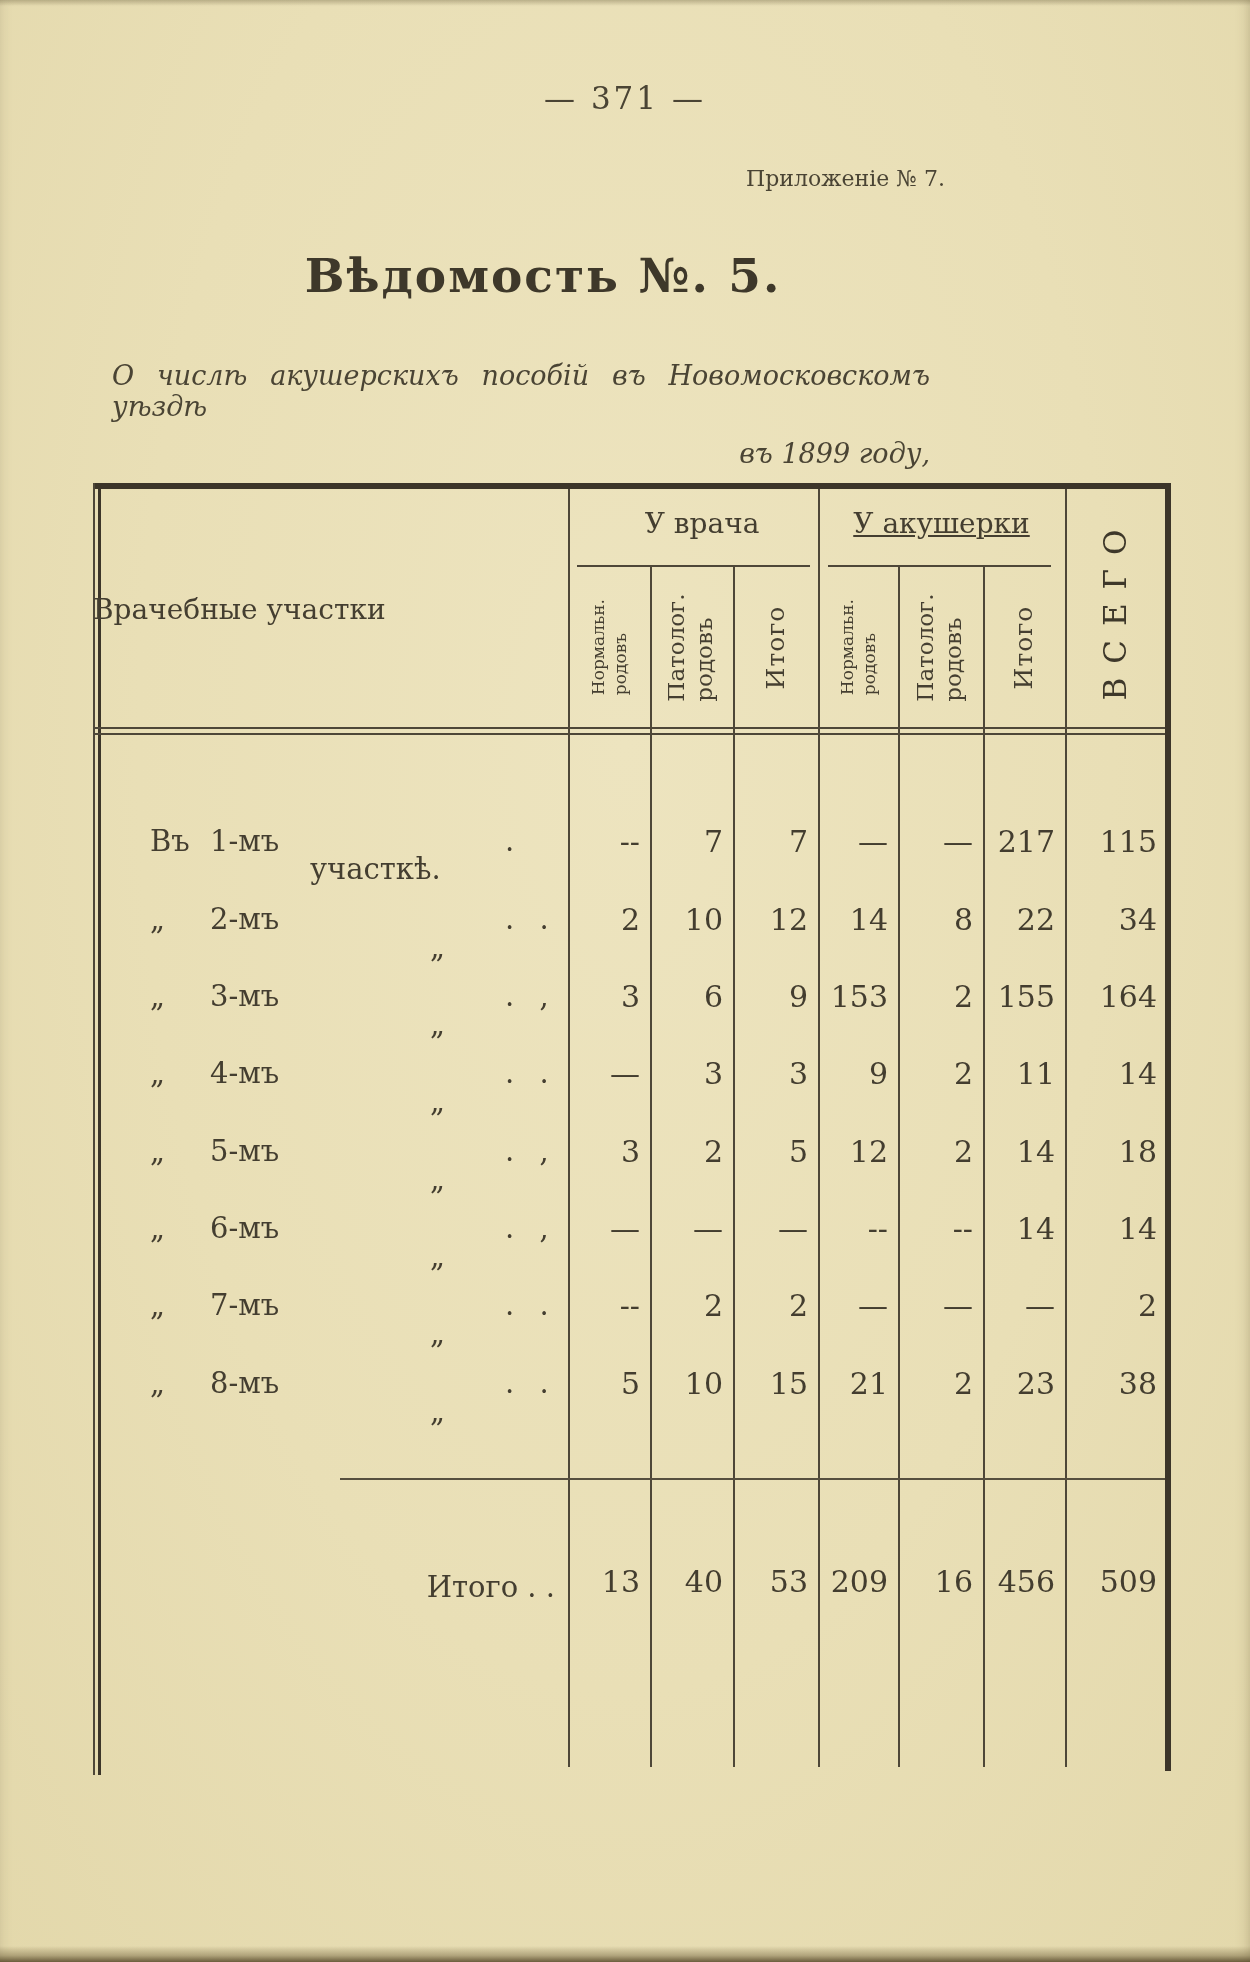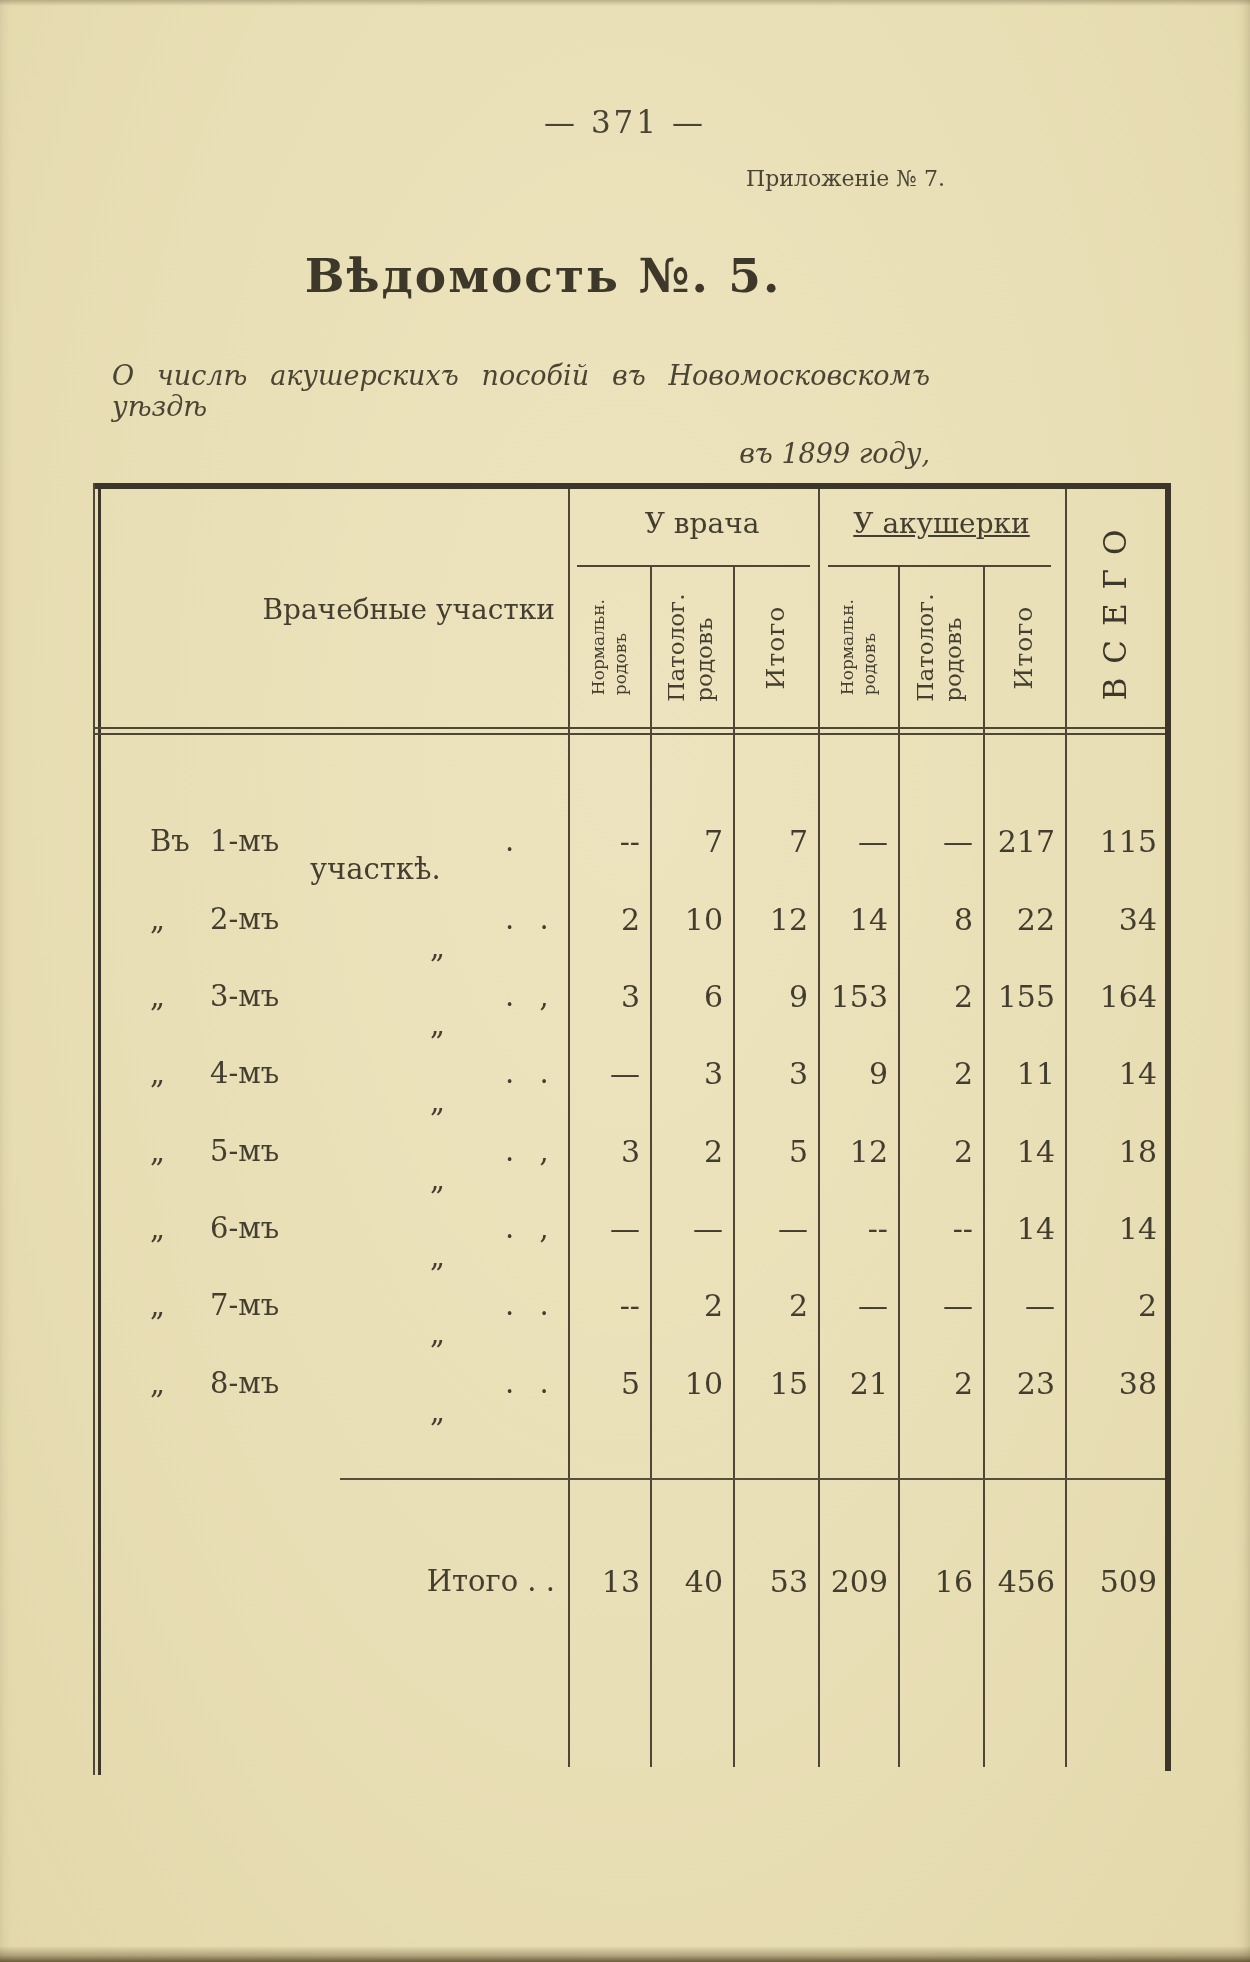--- a/index.html
+++ b/index.html
@@ -8,21 +8,21 @@
     position:relative;width:1250px;height:1962px;overflow:hidden;margin:0 auto;
     background:radial-gradient(ellipse at 50% 38%, #ede4bf 0%, #e9dfb6 55%, #e3d8ab 100%);
     color:#433d2f;
     box-shadow:inset -8px 0 14px -8px rgba(100,88,55,.35), inset 8px 0 14px -10px rgba(100,88,55,.25);
   }
   .page::before{content:"";position:absolute;left:0;right:0;top:0;height:6px;
     background:linear-gradient(to bottom, rgba(95,84,52,.30), rgba(95,84,52,0));pointer-events:none;}
   .page::after{content:"";position:absolute;left:0;right:0;bottom:0;height:16px;
     background:linear-gradient(to bottom, rgba(110,95,58,0), rgba(110,95,58,.45) 60%, rgba(78,64,34,.8));pointer-events:none;}
 
-  .pagenum{position:absolute;top:104px;left:0;width:100%;text-align:center;
+  .pagenum{position:absolute;top:80px;left:0;width:100%;text-align:center;
     font-size:31px;letter-spacing:3px;color:#4a4434;}
   .annotation{position:absolute;top:166px;left:0;width:945px;text-align:right;
     font-size:22px;color:#4a4434;}
   .title{position:absolute;top:248px;left:0;width:1020px;text-align:center;
     font-size:47px;font-weight:bold;letter-spacing:2px;color:#3e382a;margin-left:33px;}
   .subtitle{position:absolute;top:360px;left:112px;width:818px;
     font-style:italic;font-size:27px;color:#4a4434;}
   .subtitle .l1{text-align:justify;text-align-last:justify;}
   .subtitle .l2{text-align:right;margin-top:16px;}
 
@@ -39,42 +39,42 @@
   .sl1{left:557px;top:84px;width:2px;height:1200px;}
   .sl2{left:640px;top:84px;width:2px;height:1200px;}
   .sl3{left:805px;top:84px;width:2px;height:1200px;}
   .sl4{left:890px;top:84px;width:2px;height:1200px;}
   .gu1{left:484px;top:82px;width:233px;height:2px;}
   .gu2{left:735px;top:82px;width:223px;height:2px;}
   .hd1{left:0;top:244px;width:1072px;height:2px;}
   .hd2{left:0;top:250px;width:1072px;height:2px;}
   .part-rule{left:247px;top:995px;width:825px;height:2px;background:#564f3e;}
 
-  .rowhead{position:absolute;left:0;top:110px;width:462px;text-align:right;
+  .rowhead{position:absolute;left:0;top:110px;width:462px;text-align:left;
     font-size:28px;color:#443e30;}
   .group{position:absolute;top:24px;text-align:center;font-size:28px;color:#443e30;}
   .g1{left:475px;width:268px;}
   .g2{left:725px;width:247px;text-decoration:underline;}
 
   .rot{position:absolute;top:87px;height:155px;display:flex;align-items:center;justify-content:center;}
   .rot-in{transform:rotate(-90deg);white-space:nowrap;text-align:left;color:#453f31;}
   .small{font-size:17px;line-height:1.3;}
   .big{font-size:23px;line-height:1.2;}
   .itg{font-size:25px;letter-spacing:1px;}
   .vsego .rot-in{font-size:31px;letter-spacing:14px;color:#3e382a;}
 
   .trow{position:absolute;left:0;width:1000px;height:46px;}
   .rlabel{position:absolute;left:0;top:0;width:475px;height:100%;font-size:29px;color:#443e30;}
   .rlabel span{position:absolute;top:50%;transform:translateY(-50%);white-space:nowrap;}
   .p1{left:57px;}
   .p2{left:117px;}
   .p3{left:337px;margin-top:28px;}
   .p3.first{left:217px;}
   .dots{left:412px;word-spacing:16px;}
-  .total-label{left:0;width:462px;text-align:right;}
+  .total-label{left:0;width:462px;text-align:right;margin-top:6px;}
   .vc{position:absolute;top:0;height:100%;display:flex;align-items:center;justify-content:flex-end;
     font-size:30px;color:#433d2f;padding-right:10px;box-sizing:border-box;}
   .c0{left:475px;width:82px;}
   .c1{left:557px;width:83px;}
   .c2{left:640px;width:85px;}
   .c3{left:725px;width:80px;}
   .c4{left:805px;width:85px;}
   .c5{left:890px;width:82px;}
   .c6{left:972px;width:98px;padding-right:6px;}
 </style>

